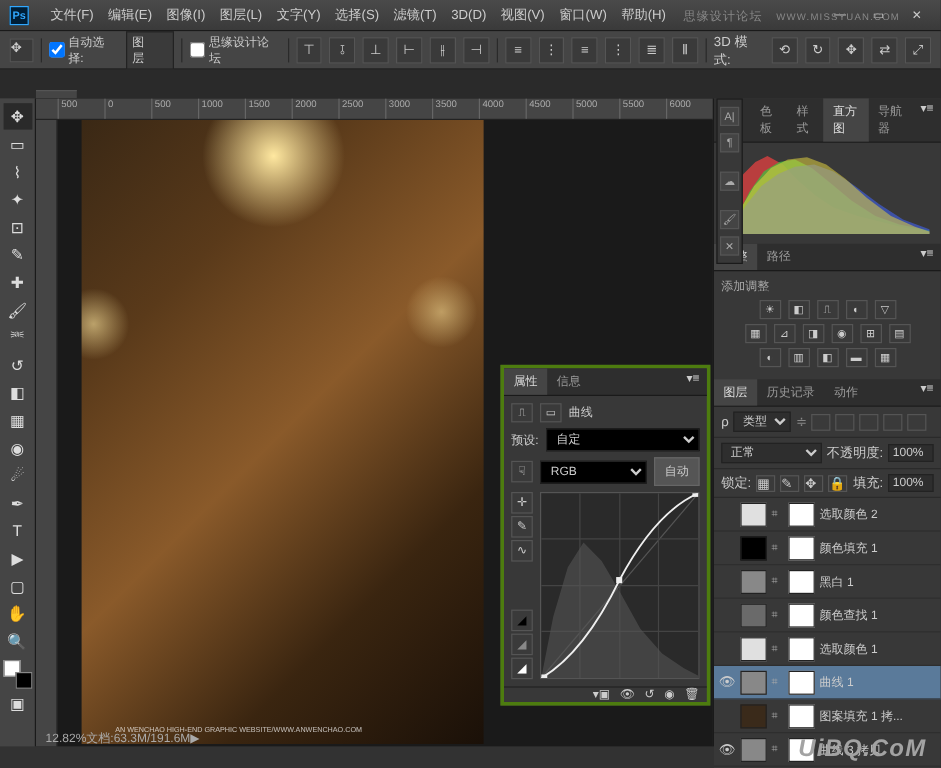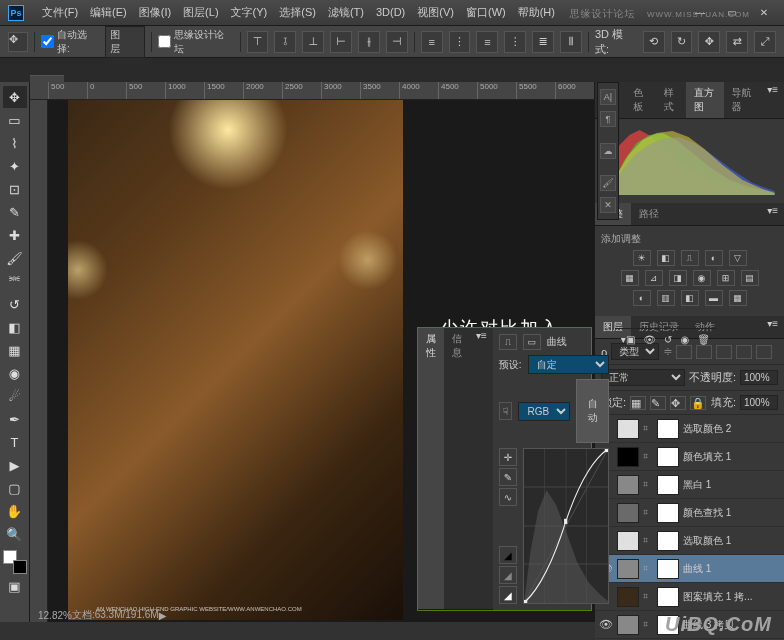--- a/index.html
+++ b/index.html
@@ -51,25 +51,25 @@
 .layers-ctrl select, .layers-ctrl input { background: #2e2e2e; border: 1px solid #222; color: #ccc; font-size: 10px; padding: 1px 3px; }
 .mini-ico { width: 16px; height: 14px; background: #3a3a3a; border: 1px solid #555; }
 .layer-list { flex: 1; overflow-y: auto; }
 .layer-row { display: flex; align-items: center; height: 28px; border-bottom: 1px solid #2e2e2e; padding: 0 4px; gap: 4px; cursor: pointer; }
 .layer-row.selected { background: #5a7a9a; }
 .layer-vis { width: 14px; height: 14px; display: flex; align-items: center; justify-content: center; font-size: 11px; }
 .layer-thumb { width: 22px; height: 20px; background: #888; border: 1px solid #222; }
 .layer-mask { width: 22px; height: 20px; background: #fff; border: 1px solid #222; }
 .layer-link { width: 10px; font-size: 9px; color: #aaa; }
 .layer-name { font-size: 10px; flex: 1; white-space: nowrap; overflow: hidden; }
-.properties-panel { position: absolute; left: 417px; top: 327px; width: 175px; height: 284px; background: #383838; border: 1px solid #4d7c0f; display: flex; flex-direction: row; }
+.properties-panel { position: absolute; left: 417px; top: 304px; width: 175px; height: 284px; background: #383838; border: 3px solid #4d7c0f; display: flex; flex-direction: column; }
 .prop-body { padding: 6px; flex: 1; display: flex; flex-direction: column; }
 .prop-row { display: flex; gap: 6px; align-items: center; margin-bottom: 5px; font-size: 10px; }
-.prop-select { flex: 1; background: #0c4a6e; border: 1px solid #222; color: #ccc; font-size: 10px; padding: 2px 4px; }
-.auto-btn { background: #555; border: 1px solid #666; color: #ccc; font-size: 10px; padding: 17px 8px; }
+.prop-select { flex: 1; background: #000000; border: 1px solid #222; color: #ccc; font-size: 10px; padding: 2px 4px; }
+.auto-btn { background: #555; border: 1px solid #666; color: #ccc; font-size: 10px; padding: 4px 8px; }
 .curves-area { flex: 1; display: flex; gap: 4px; }
 .curves-tools { width: 20px; display: flex; flex-direction: column; gap: 2px; }
 .curves-tool { width: 18px; height: 18px; background: #3a3a3a; border: 1px solid #555; font-size: 10px; display: flex; align-items: center; justify-content: center; }
 .curves-graph { flex: 1; background: #2a2a2a; position: relative; border: 1px solid #555; }
 .prop-footer { height: 22px; border-top: 1px solid #222; display: flex; align-items: center; justify-content: flex-end; padding: 0 6px; gap: 8px; font-size: 10px; }
 .collapsed-strip { position: absolute; left: 597px; top: 82px; width: 22px; background: #383838; border: 1px solid #1a1a1a; display: flex; flex-direction: column; gap: 6px; padding: 6px 2px; }
 .strip-ico { width: 16px; height: 16px; background: #444; border: 1px solid #555; font-size: 9px; display: flex; align-items: center; justify-content: center; color: #aaa; }
 .statusbar { position: absolute; bottom: 16px; left: 30px; height: 18px; display: flex; align-items: center; gap: 0; font-size: 10px; color: #aaa; padding: 0 8px; }
 .top-watermark { position: absolute; right: 34px; top: 7px; font-size: 10px; color: #888; letter-spacing: 1px; }
 .main-watermark { position: absolute; right: 12px; bottom: 4px; font-size: 20px; font-weight: bold; font-style: italic; color: #a3a3a3; letter-spacing: 1px; margin-top: 21px; }

